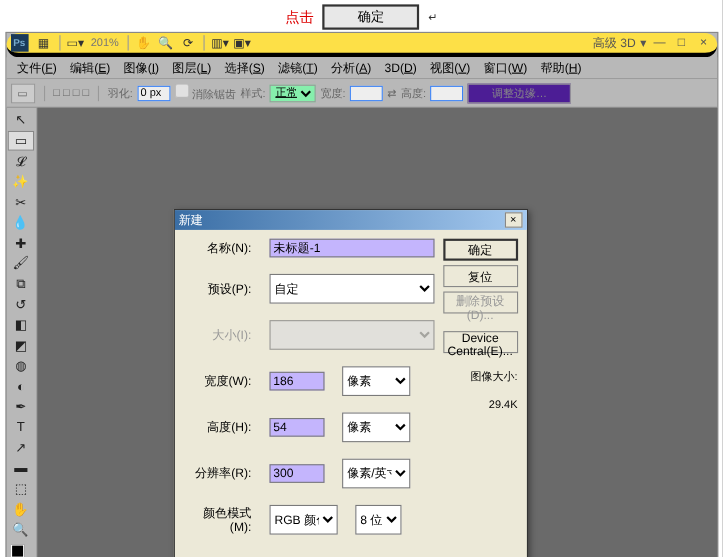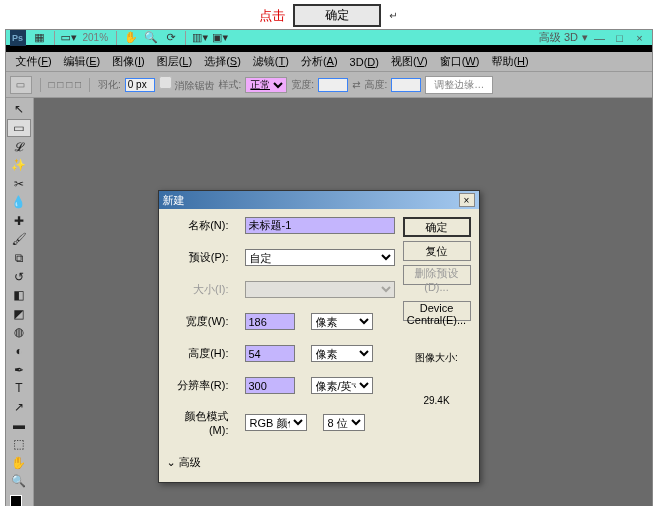--- a/index.html
+++ b/index.html
@@ -8,70 +8,70 @@
   
   .annotation-row { display: flex; align-items: center; justify-content: center; padding: 4px 0 2px; gap: 8px; }
   .annotation-text { color: #d00; font-size: 13px; }
   .fake-btn { border: 2px solid #333; background: #e8e8e8; padding: 1px 30px; font-size: 12px; }
   .cursor-sym { font-size: 10px; color: #333; }
   
   
   .app { border: 1px solid #888; background: #b8b8b8; width: 648px; margin: 0 auto; position: relative; }
   
   
-  .titlebar { height: 22px; background: #5eead4; display: flex; align-items: center; padding: 0 4px; border-bottom: 7px solid #000000; }
+  .titlebar { height: 22px; background: #fde047; display: flex; align-items: center; padding: 0 4px; border-bottom: 4px solid #000000; border-radius: 11px; }
   .ps-icon { width: 16px; height: 16px; background: #1a3a5a; color: #7ac; display: inline-flex; align-items: center; justify-content: center; font-size: 9px; font-weight: bold; margin-right: 4px; }
   .tb-tool { width: 18px; height: 16px; display: inline-flex; align-items: center; justify-content: center; color: #333; margin: 0 1px; cursor: pointer; }
   .tb-sep { width: 1px; height: 14px; background: #999; margin: 0 4px; }
   .tb-pct { font-size: 10px; color: #777; margin: 0 4px; }
   .tb-right { margin-left: auto; display: flex; align-items: center; gap: 4px; color: #555; }
   .win-btn { width: 16px; height: 14px; display: inline-flex; align-items: center; justify-content: center; cursor: pointer; }
   
   
   .menubar { height: 20px; background: #b8b8b8; display: flex; align-items: center; padding: 0 4px; border-bottom: 1px solid #999; }
   .menu-item { padding: 2px 6px; cursor: pointer; font-size: 11px; }
   .menu-item u { text-decoration: underline; }
   
   
   .optbar { height: 26px; background: #b8b8b8; display: flex; align-items: center; padding: 0 4px; border-bottom: 1px solid #999; gap: 4px; font-size: 10px; color: #666; }
   .opt-icon { width: 22px; height: 18px; border: 1px solid #999; background: #ccc; display: inline-flex; align-items: center; justify-content: center; }
   .opt-group { display: flex; align-items: center; gap: 2px; }
   .opt-input { width: 30px; height: 14px; border: 1px solid #3b82f6; background: #eee; font-size: 10px; padding: 0 2px; }
-  .opt-select { height: 16px; border: 1px solid #999; background: #f0abfc; font-size: 10px; text-decoration: underline; }
-  .opt-btn { padding: 1px 8px; background: #ffffff; border: 1px solid #999; font-size: 10px; color: #888; }
+  .opt-select { height: 16px; border: 1px solid #999; background: #86efac; font-size: 10px; text-decoration: underline; }
+  .opt-btn { padding: 1px 21px; background: #4c1d95; border: 1px solid #999; font-size: 10px; color: #888; }
   
   
   .main { display: flex; height: 420px; background: #6a6a6a; position: relative; }
   .toolbox { width: 28px; background: #b8b8b8; border-right: 1px solid #999; display: flex; flex-direction: column; padding: 2px 0; }
   .tool { width: 24px; height: 19px; margin: 0 auto; display: flex; align-items: center; justify-content: center; cursor: pointer; font-size: 12px; color: #222; }
   .tool.active { background: #ddd; border: 1px solid #888; }
   .swatch { width: 18px; height: 18px; margin: 4px auto; position: relative; }
   .swatch .fg { position: absolute; width: 12px; height: 12px; background: #000; border: 1px solid #fff; top: 0; left: 0; }
   .canvas { flex: 1; background: #6a6a6a; position: relative; }
   
   
   .dialog { position: absolute; left: 152px; top: 160px; width: 322px; background: #ece9d8; border: 1px solid #333; box-shadow: 2px 2px 6px rgba(0,0,0,0.4); font-size: 11px; }
   .dlg-title { height: 18px; background: linear-gradient(to right, #3a6ea5, #a6caf0); color: #fff; display: flex; align-items: center; padding: 0 4px; font-weight: normal; }
   .dlg-close { margin-left: auto; width: 16px; height: 14px; background: #ece9d8; color: #000; border: 1px solid #888; display: flex; align-items: center; justify-content: center; cursor: pointer; font-size: 10px; }
   .dlg-body { display: flex; padding: 8px; gap: 8px; }
   .dlg-form { flex: 1; }
   .dlg-row { display: flex; align-items: center; margin-bottom: 15px; gap: 16px; }
   .dlg-label { width: 62px; text-align: right; font-size: 11px; }
   .dlg-input { flex: 1; height: 17px; border: 1px solid #7a7a7a; background: #c4b5fd; font-size: 11px; padding: 0 3px; }
   .dlg-input.narrow { width: 50px; flex: none; }
-  .dlg-select { height: 17px; border: 1px solid #7a7a7a; background: #fff; font-size: 11px; }
+  .dlg-select { height: 27px; border: 1px solid #7a7a7a; background: #fff; font-size: 11px; }
   .dlg-select.w1 { width: 62px; }
   .dlg-select.w2 { width: 42px; }
   .dlg-select.full { flex: 1; }
   .dlg-select.disabled { background: #ddd; color: #888; }
   .dlg-side { width: 90px; display: flex; flex-direction: column; gap: 4px; }
   .dlg-btn { height: 20px; border: 1px solid #888; background: #ece9d8; cursor: pointer; font-size: 11px; }
   .dlg-btn.primary { border: 2px solid #333; }
   .dlg-btn.disabled { color: #999; }
-  .dlg-info { text-align: center; font-size: 10px; margin-top: 26px; }
+  .dlg-info { text-align: right; font-size: 10px; margin-top: 10px; }
   .expand { cursor: pointer; padding: 4px 0; }
 </style>
 </head>
 <body>
 
 <div class="annotation-row">
   <span class="annotation-text">点击</span>
   <span class="fake-btn">确定</span>
   <span class="cursor-sym">↵</span>
 </div>

